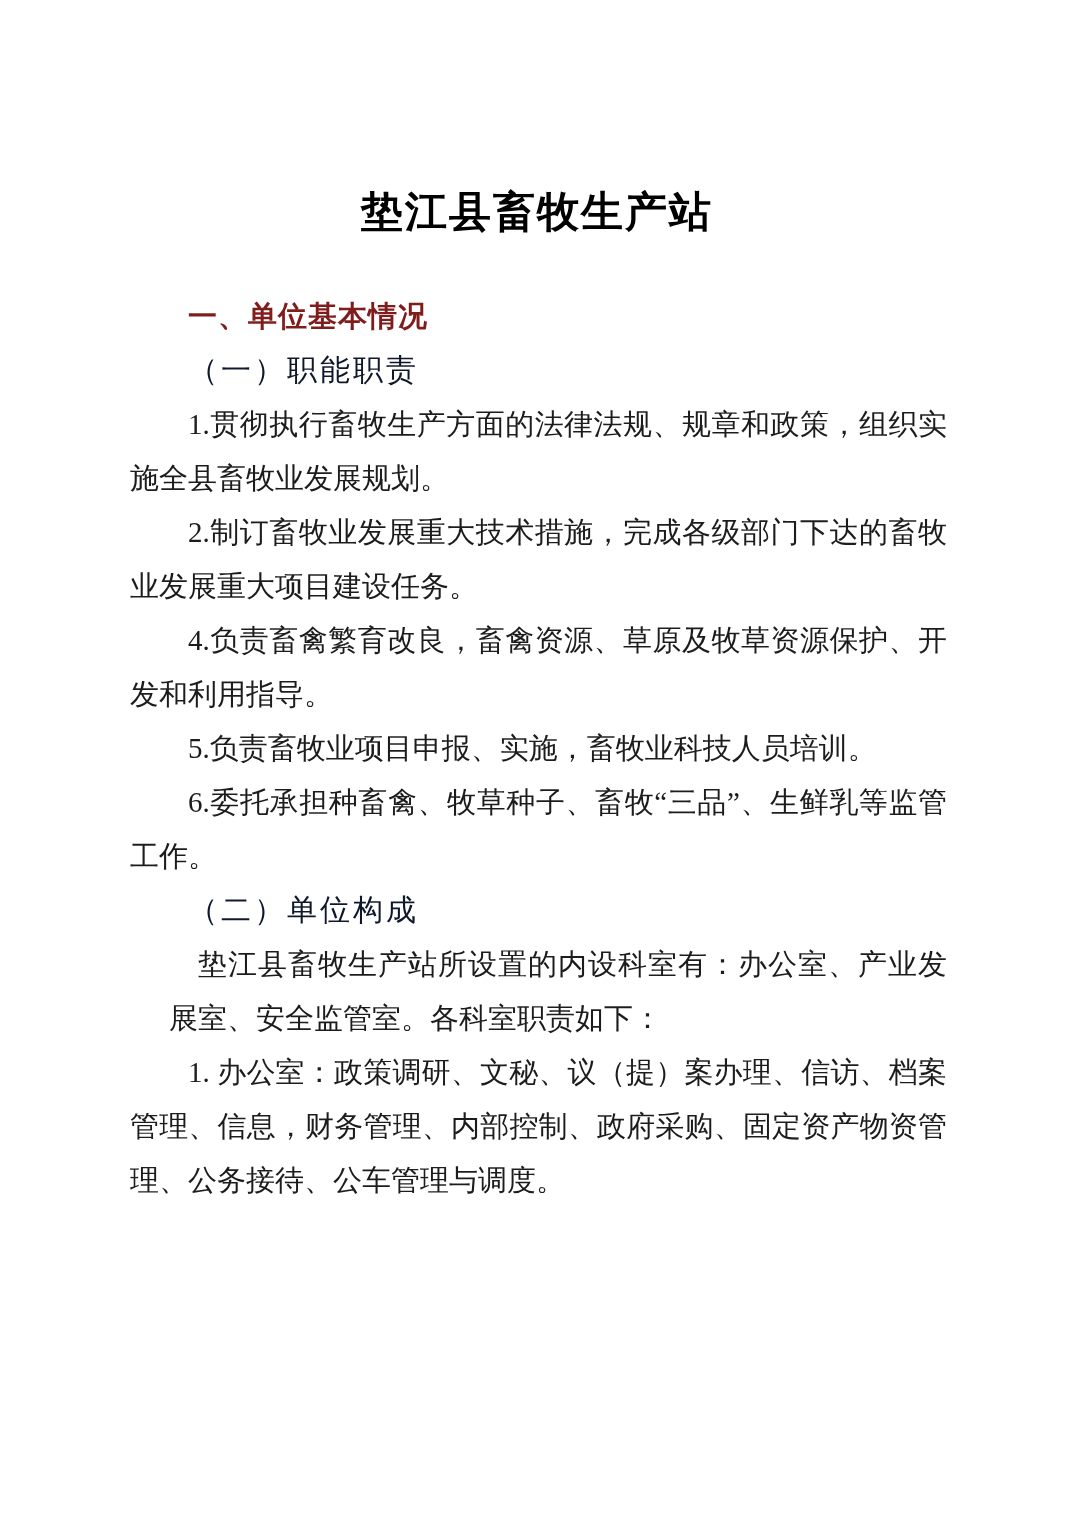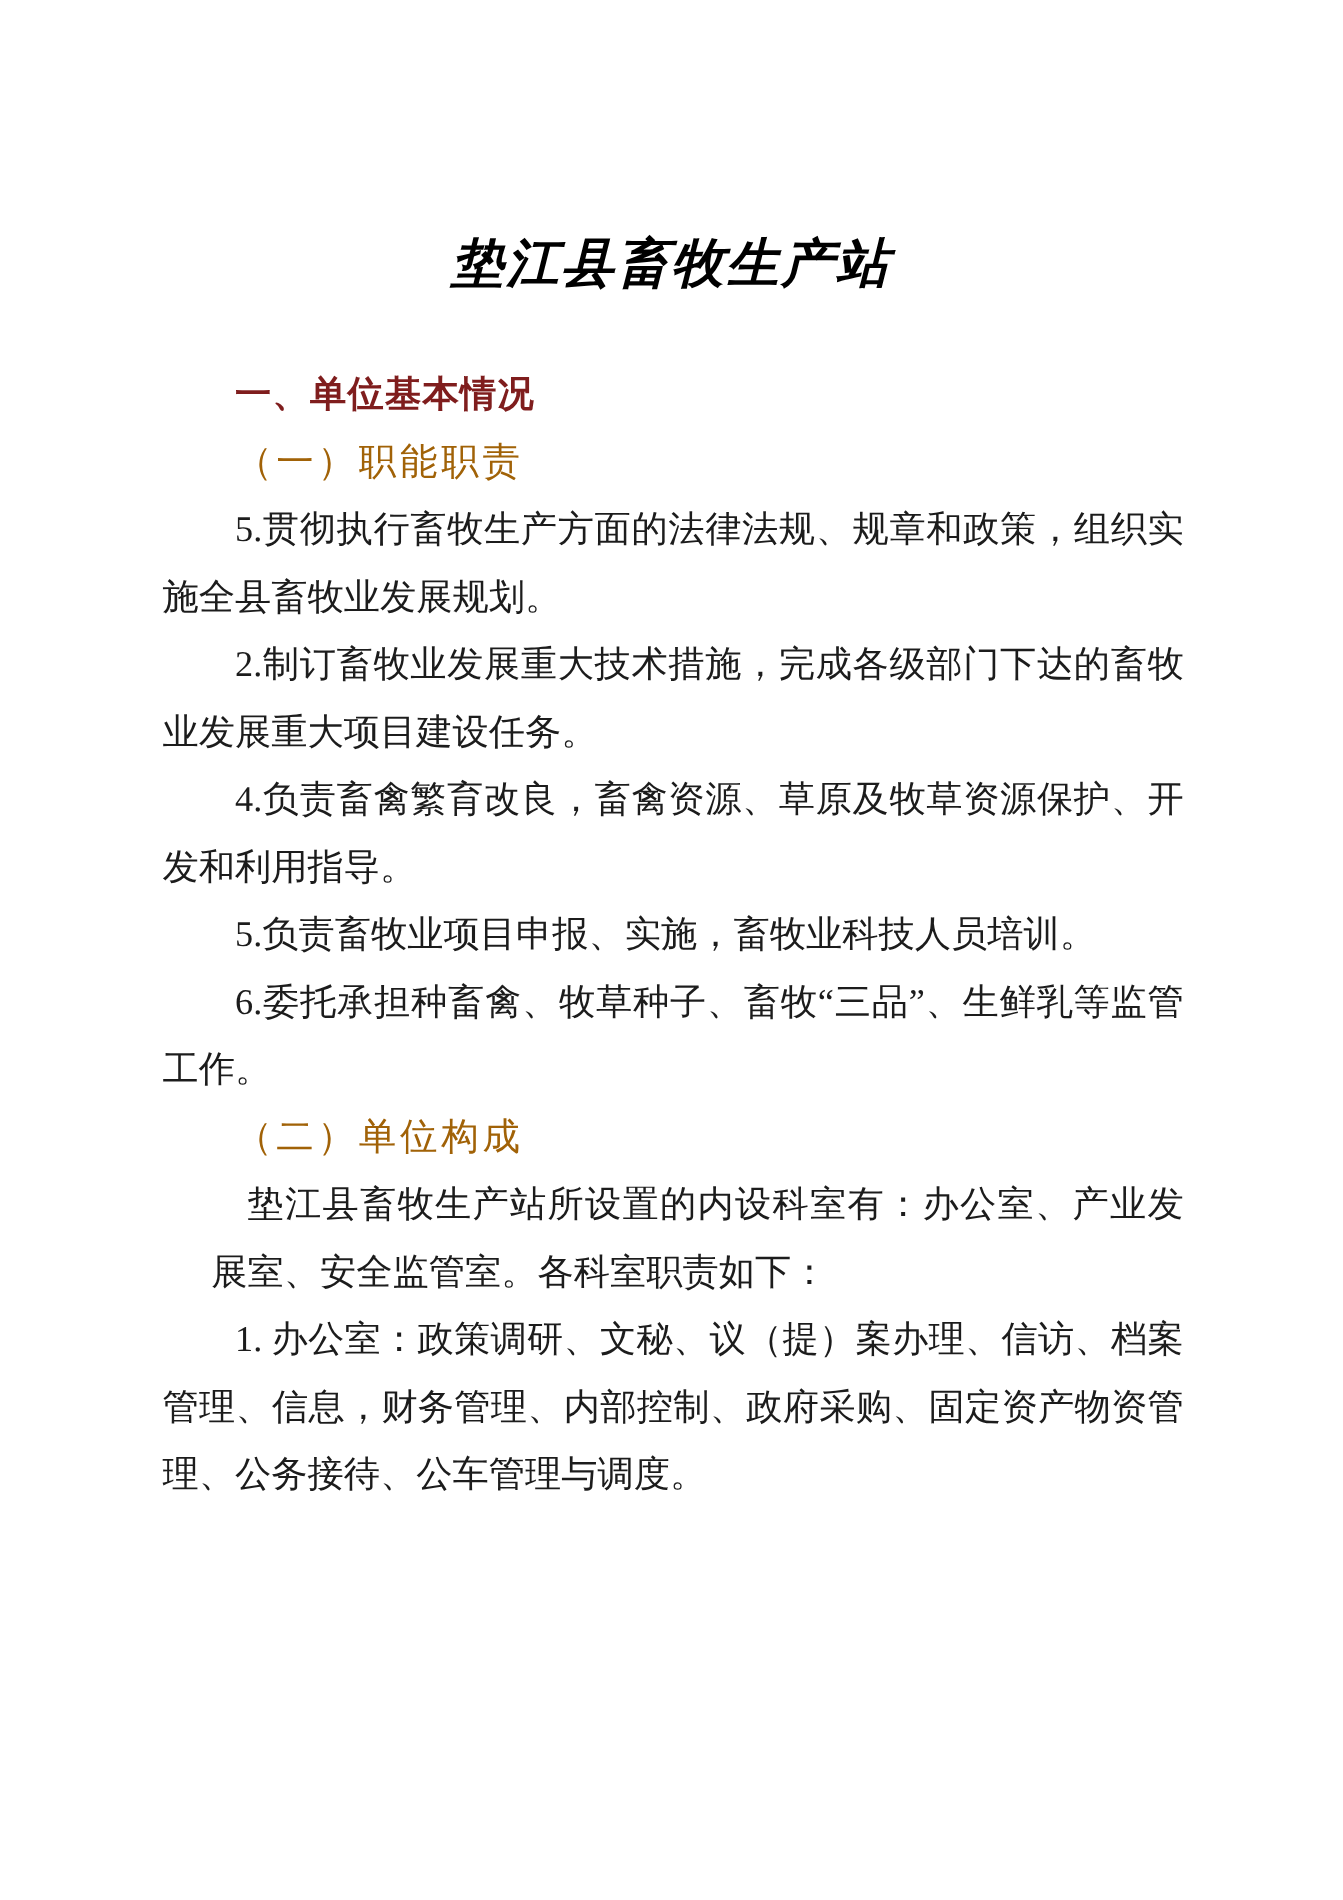--- a/index.html
+++ b/index.html
@@ -14,41 +14,40 @@
     color: #1c1c1c;
   }
   .title-block {
     padding-top: 184px;
     text-align: center;
     color: #000000;
     font-weight: bold;
     font-size: 42px;
     line-height: 57px;
     letter-spacing: 2px;
-    font-style: italic;
   }
   .content {
     margin: 48px 127px 0 130px;
   }
   .h-section {
     font-family: "Liberation Sans", sans-serif;
     font-weight: bold;
     font-size: 29px;
     line-height: 54px;
     text-indent: 58px;
     color: #7f1d1d;
     letter-spacing: 1px;
   }
   .h-sub {
     font-size: 30px;
     font-weight: normal;
     line-height: 54px;
     text-indent: 58px;
     letter-spacing: 3px;
-    color: #a16207;
+    color: #0f172a;
   }
   p.body-para {
     font-size: 29px;
     line-height: 54px;
     text-indent: 58px;
     text-align: justify;
     text-justify: inter-ideograph;
     color: #1c1c1c;
   }
   p.indent-one {
@@ -61,21 +60,21 @@
 
 <div class="page">
 
   <div class="title-block">
     <div>垫江县畜牧生产站</div>
   </div>
 
   <div class="content">
     <div class="h-section">一、单位基本情况</div>
     <div class="h-sub">（一）职能职责</div>
-    <p class="body-para">5.贯彻执行畜牧生产方面的法律法规、规章和政策，组织实施全县畜牧业发展规划。</p>
+    <p class="body-para">1.贯彻执行畜牧生产方面的法律法规、规章和政策，组织实施全县畜牧业发展规划。</p>
     <p class="body-para">2.制订畜牧业发展重大技术措施，完成各级部门下达的畜牧业发展重大项目建设任务。</p>
     <p class="body-para">4.负责畜禽繁育改良，畜禽资源、草原及牧草资源保护、开发和利用指导。</p>
     <p class="body-para">5.负责畜牧业项目申报、实施，畜牧业科技人员培训。</p>
     <p class="body-para">6.委托承担种畜禽、牧草种子、畜牧“三品”、生鲜乳等监管工作。</p>
     <div class="h-sub">（二）单位构成</div>
     <p class="body-para indent-one">垫江县畜牧生产站所设置的内设科室有：办公室、产业发展室、安全监管室。各科室职责如下：</p>
     <p class="body-para">1. 办公室：政策调研、文秘、议（提）案办理、信访、档案管理、信息，财务管理、内部控制、政府采购、固定资产物资管理、公务接待、公车管理与调度。</p>
   </div>
 
 </div>

